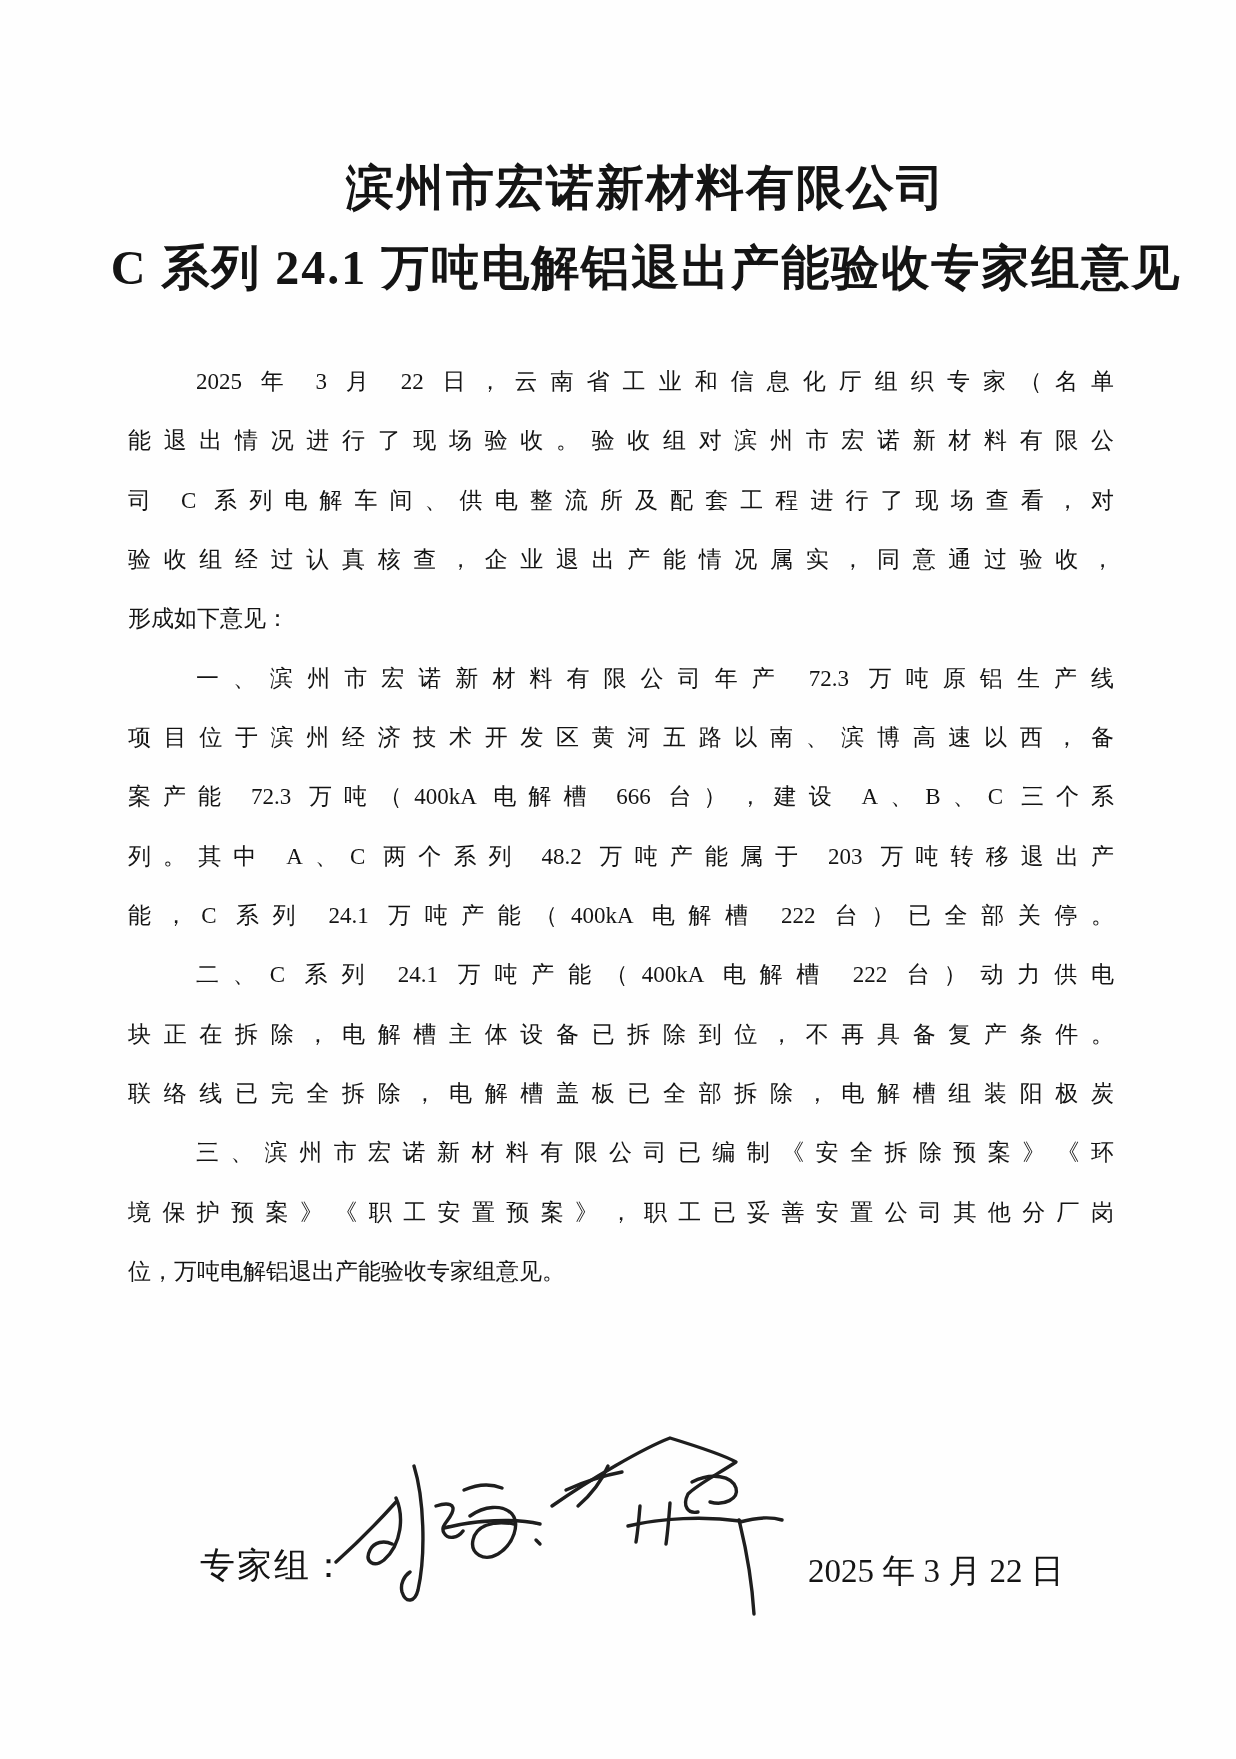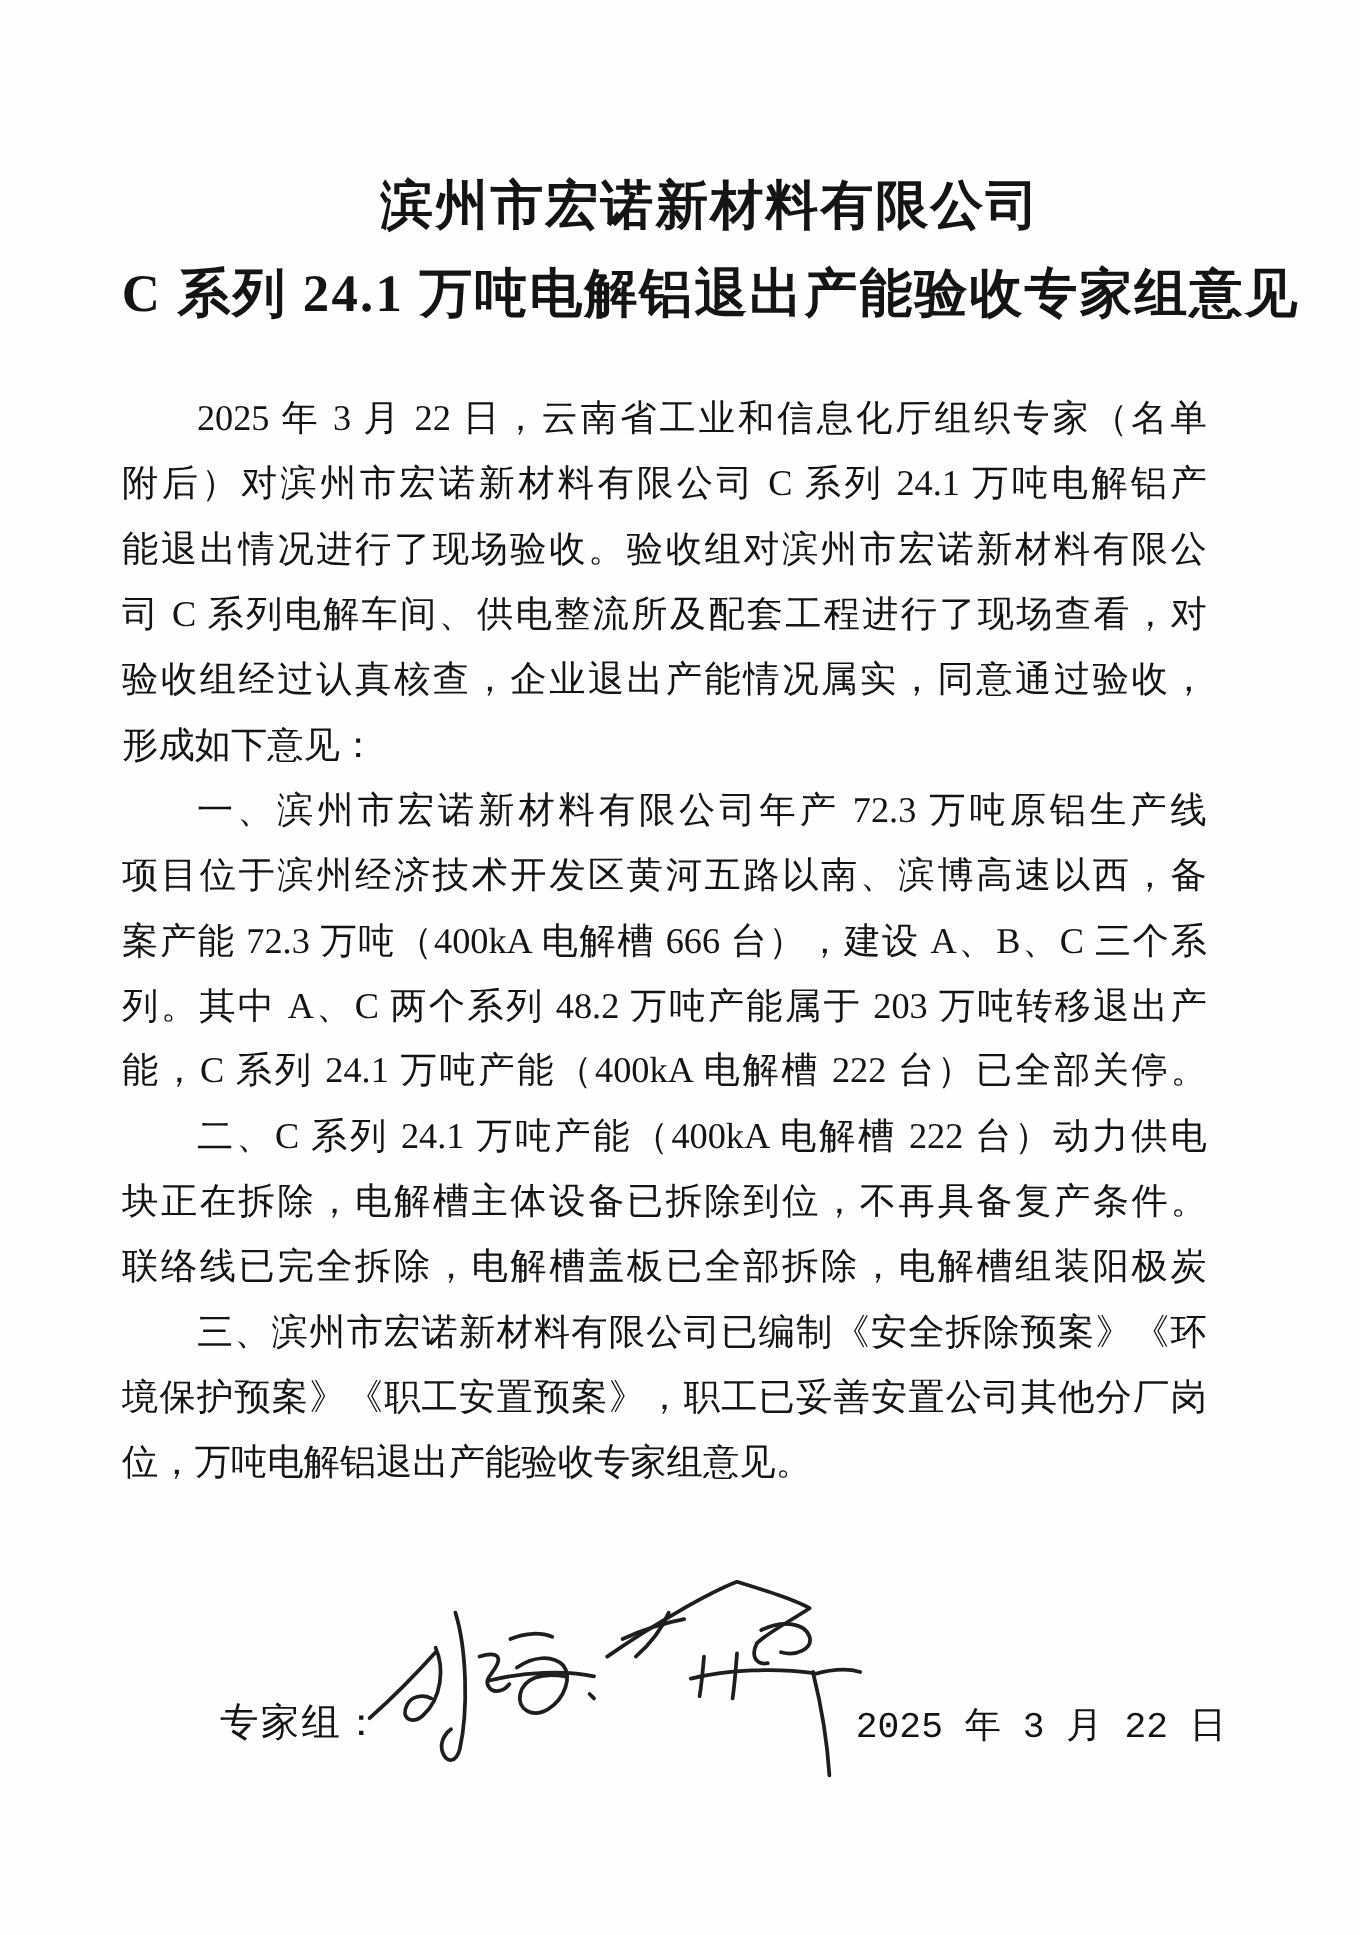--- a/index.html
+++ b/index.html
@@ -27,23 +27,23 @@
     line-height: 56px;
     letter-spacing: 2px;
     white-space: nowrap;
     padding-left: 28px;
   }
   .doc-title.t1 { top: 160px; }
   .doc-title.t2 { top: 240px; }
   .doc-body {
     position: absolute;
     top: 352px;
-    left: 111px;
+    left: 128px;
     width: 986px;
-    font-size: 33px;
+    font-size: 23px;
   }
   .line {
     height: 59.33px;
     line-height: 59.33px;
     text-align: justify;
     text-align-last: justify;
     white-space: normal;
     overflow: visible;
   }
   .line.indent { text-indent: 68px; }
@@ -54,26 +54,25 @@
   .sig-label {
     position: absolute;
     left: 200px;
     top: 1546px;
     font-size: 35px;
     line-height: 40px;
     letter-spacing: 2px;
   }
   .doc-date {
     position: absolute;
-    left: 778px;
+    left: 808px;
     top: 1550px;
     font-size: 33px;
     line-height: 42px;
     white-space: nowrap;
-    font-family: Liberation Mono, monospace;
   }
   .sig-svg {
     position: absolute;
     left: 0;
     top: 0;
     width: 1236px;
     height: 1759px;
     pointer-events: none;
   }
   .sig-svg path {
@@ -88,21 +87,20 @@
 <body>
 
 <div class="page">
 
   <div class="doc-title t1">滨州市宏诺新材料有限公司</div>
 
   <div class="doc-title t2">C 系列 24.1 万吨电解铝退出产能验收专家组意见</div>
 
   <div class="doc-body">
       <div class="line indent">2025 年 3 月 22 日，云南省工业和信息化厅组织专家（名单</div>
-      <div class="line">附后）对滨州市宏诺新材料有限公司 C 系列 24.1 万吨电解铝产</div>
       <div class="line">能退出情况进行了现场验收。验收组对滨州市宏诺新材料有限公</div>
       <div class="line">司 C 系列电解车间、供电整流所及配套工程进行了现场查看，对</div>
       <div class="line">验收组经过认真核查，企业退出产能情况属实，同意通过验收，</div>
       <div class="line last">形成如下意见：</div>
       <div class="line indent">一、滨州市宏诺新材料有限公司年产 72.3 万吨原铝生产线</div>
       <div class="line">项目位于滨州经济技术开发区黄河五路以南、滨博高速以西，备</div>
       <div class="line">案产能 72.3 万吨（400kA 电解槽 666 台），建设 A、B、C 三个系</div>
       <div class="line">列。其中 A、C 两个系列 48.2 万吨产能属于 203 万吨转移退出产</div>
       <div class="line">能，C 系列 24.1 万吨产能（400kA 电解槽 222 台）已全部关停。</div>
       <div class="line indent">二、C 系列 24.1 万吨产能（400kA 电解槽 222 台）动力供电</div>

